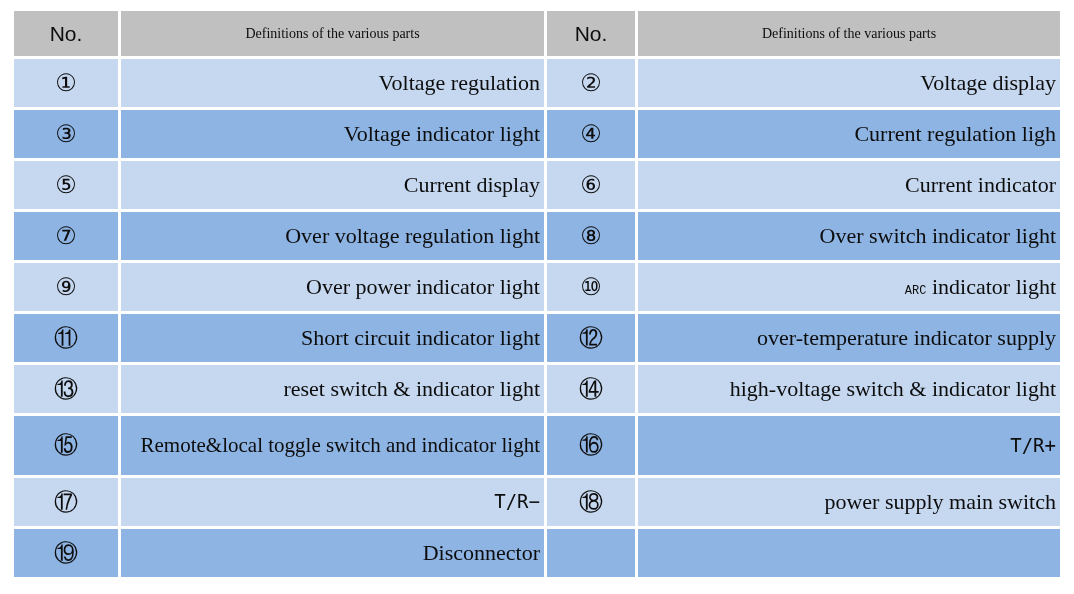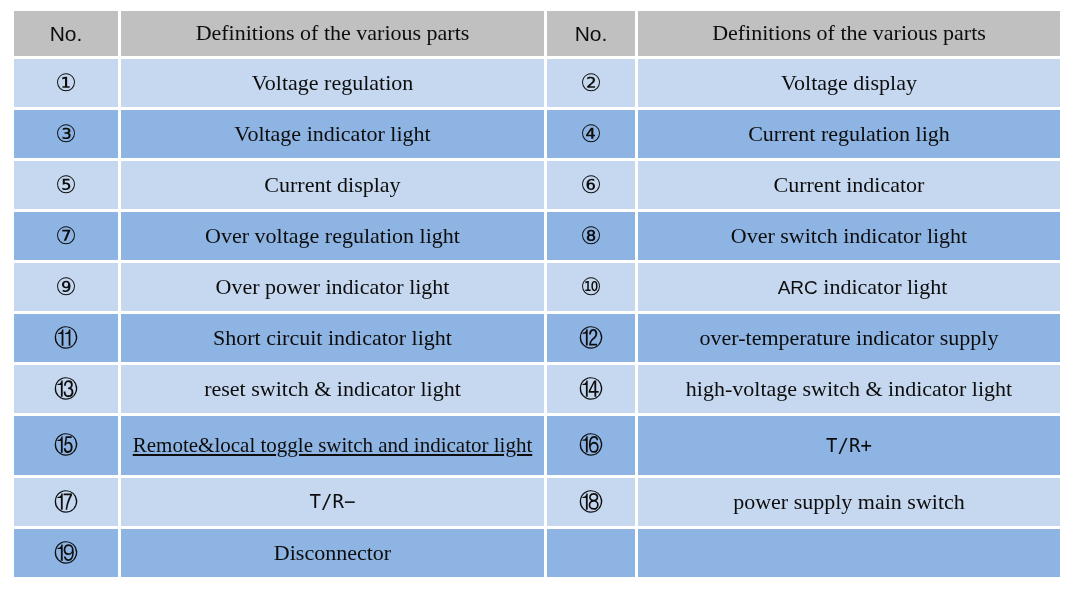--- a/index.html
+++ b/index.html
@@ -38,52 +38,52 @@
     color: #0d0d0d;
     padding: 0 4px;
     line-height: 1.12;
   }
   th:last-child, td:last-child { border-right: none; }
 
   thead th {
     background: #c0c0c0;
     height: 45px;
     font-weight: normal;
-    font-size: 22px;
+    font-size: 14px;
   }
   thead th.hdr-no {
     font-family: "Liberation Sans", "DejaVu Sans", sans-serif;
     font-size: 21px;
   }
 
   tbody tr { height: 51px; }
   tbody tr.row-light td { background: #c6d8f0; }
   tbody tr.row-dark  td { background: #8eb4e3; }
   tbody tr.row-tall  { height: 62px; }
 
   td.num {
     font-size: 24px;
     font-family: "DejaVu Serif", "Liberation Serif", serif;
   }
   td.def {
     font-size: 22px;
+    text-align: right;
   }
   td.def.mono {
     font-family: "DejaVu Sans Mono", "Liberation Mono", monospace;
     font-size: 19px;
   }
   td.def .mono-span {
-    font-family: Liberation Sans, sans-serif;
-    font-size: 19px;
+    font-family: Liberation Mono, monospace;
+    font-size: 12px;
     margin-left: 27px;
   }
   td.def.two-line {
     font-size: 21px;
     line-height: 1.2;
-    text-decoration: underline;
   }
   td.empty { background: #8eb4e3; }
 </style>
 </head>
 <body>
 
 <div id="table-wrap">
   <table class="parts-table">
     <colgroup>
       <col class="c-no">

